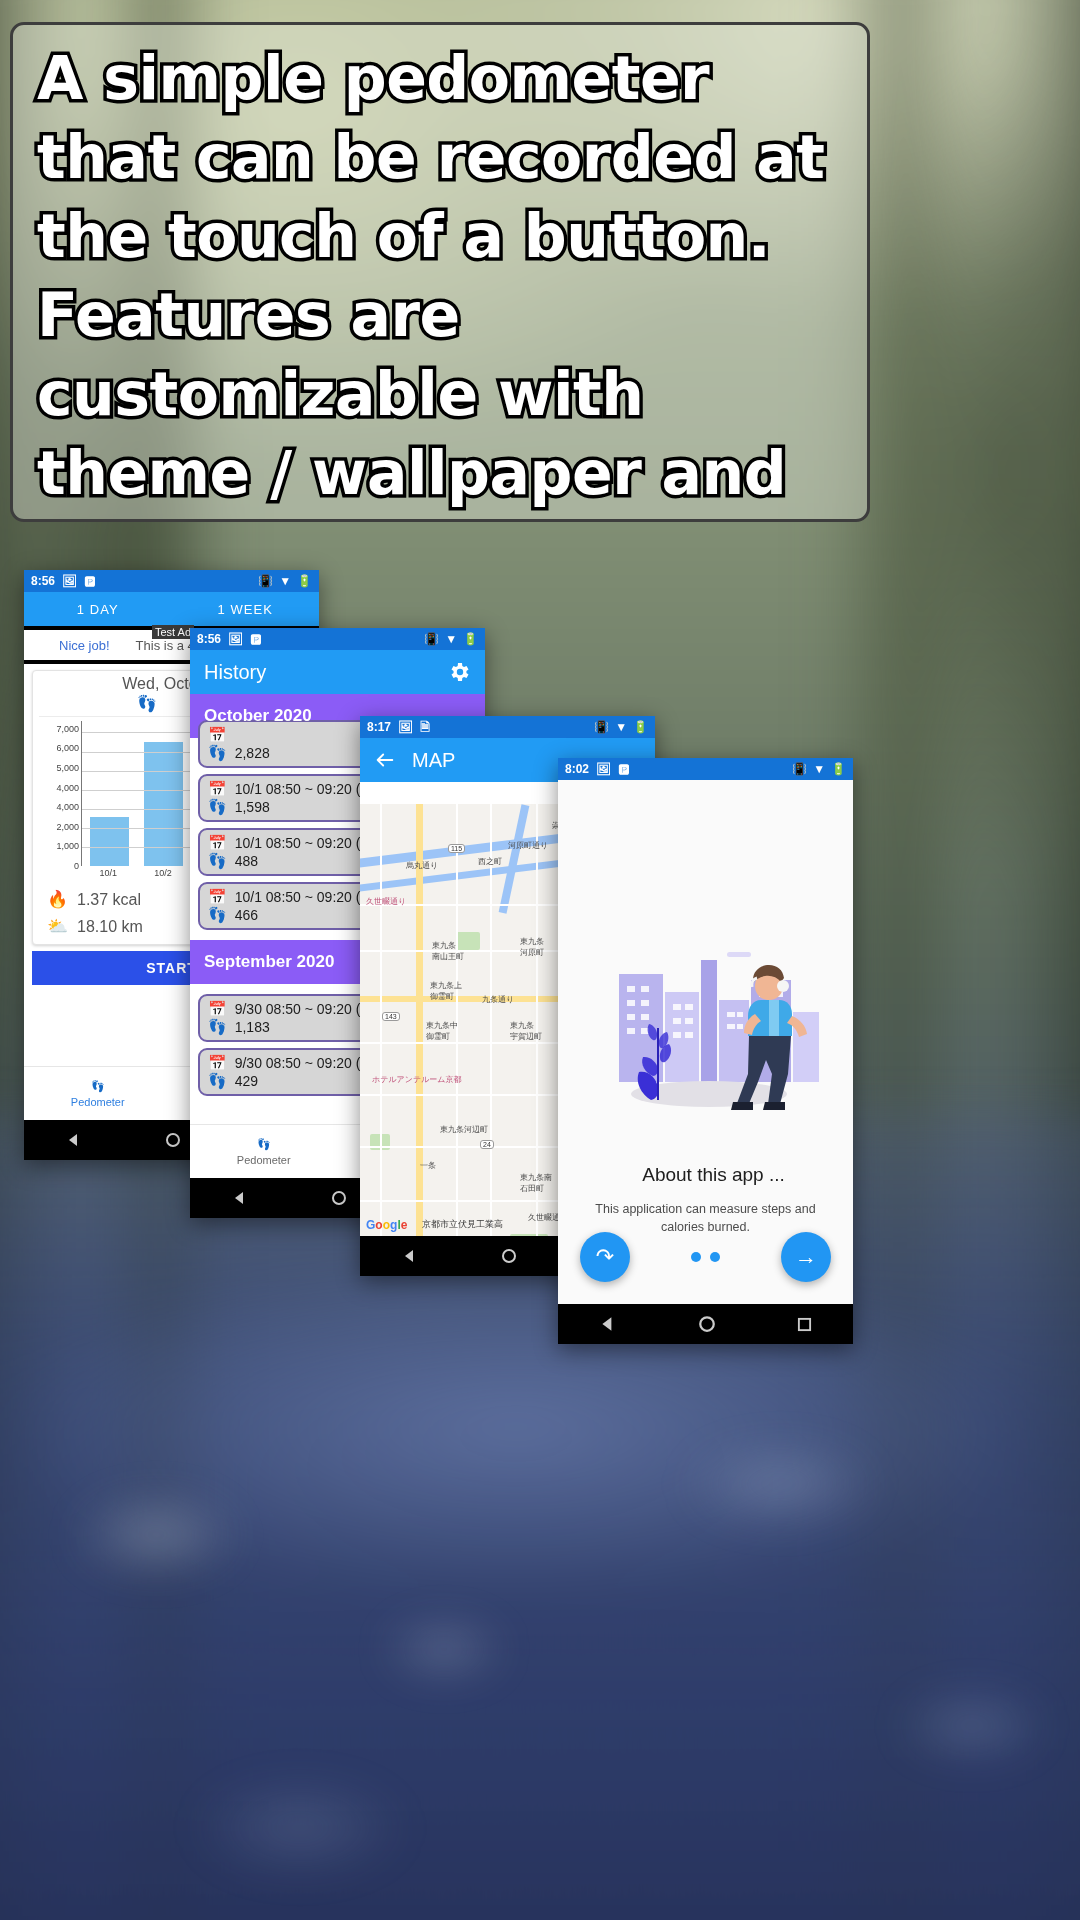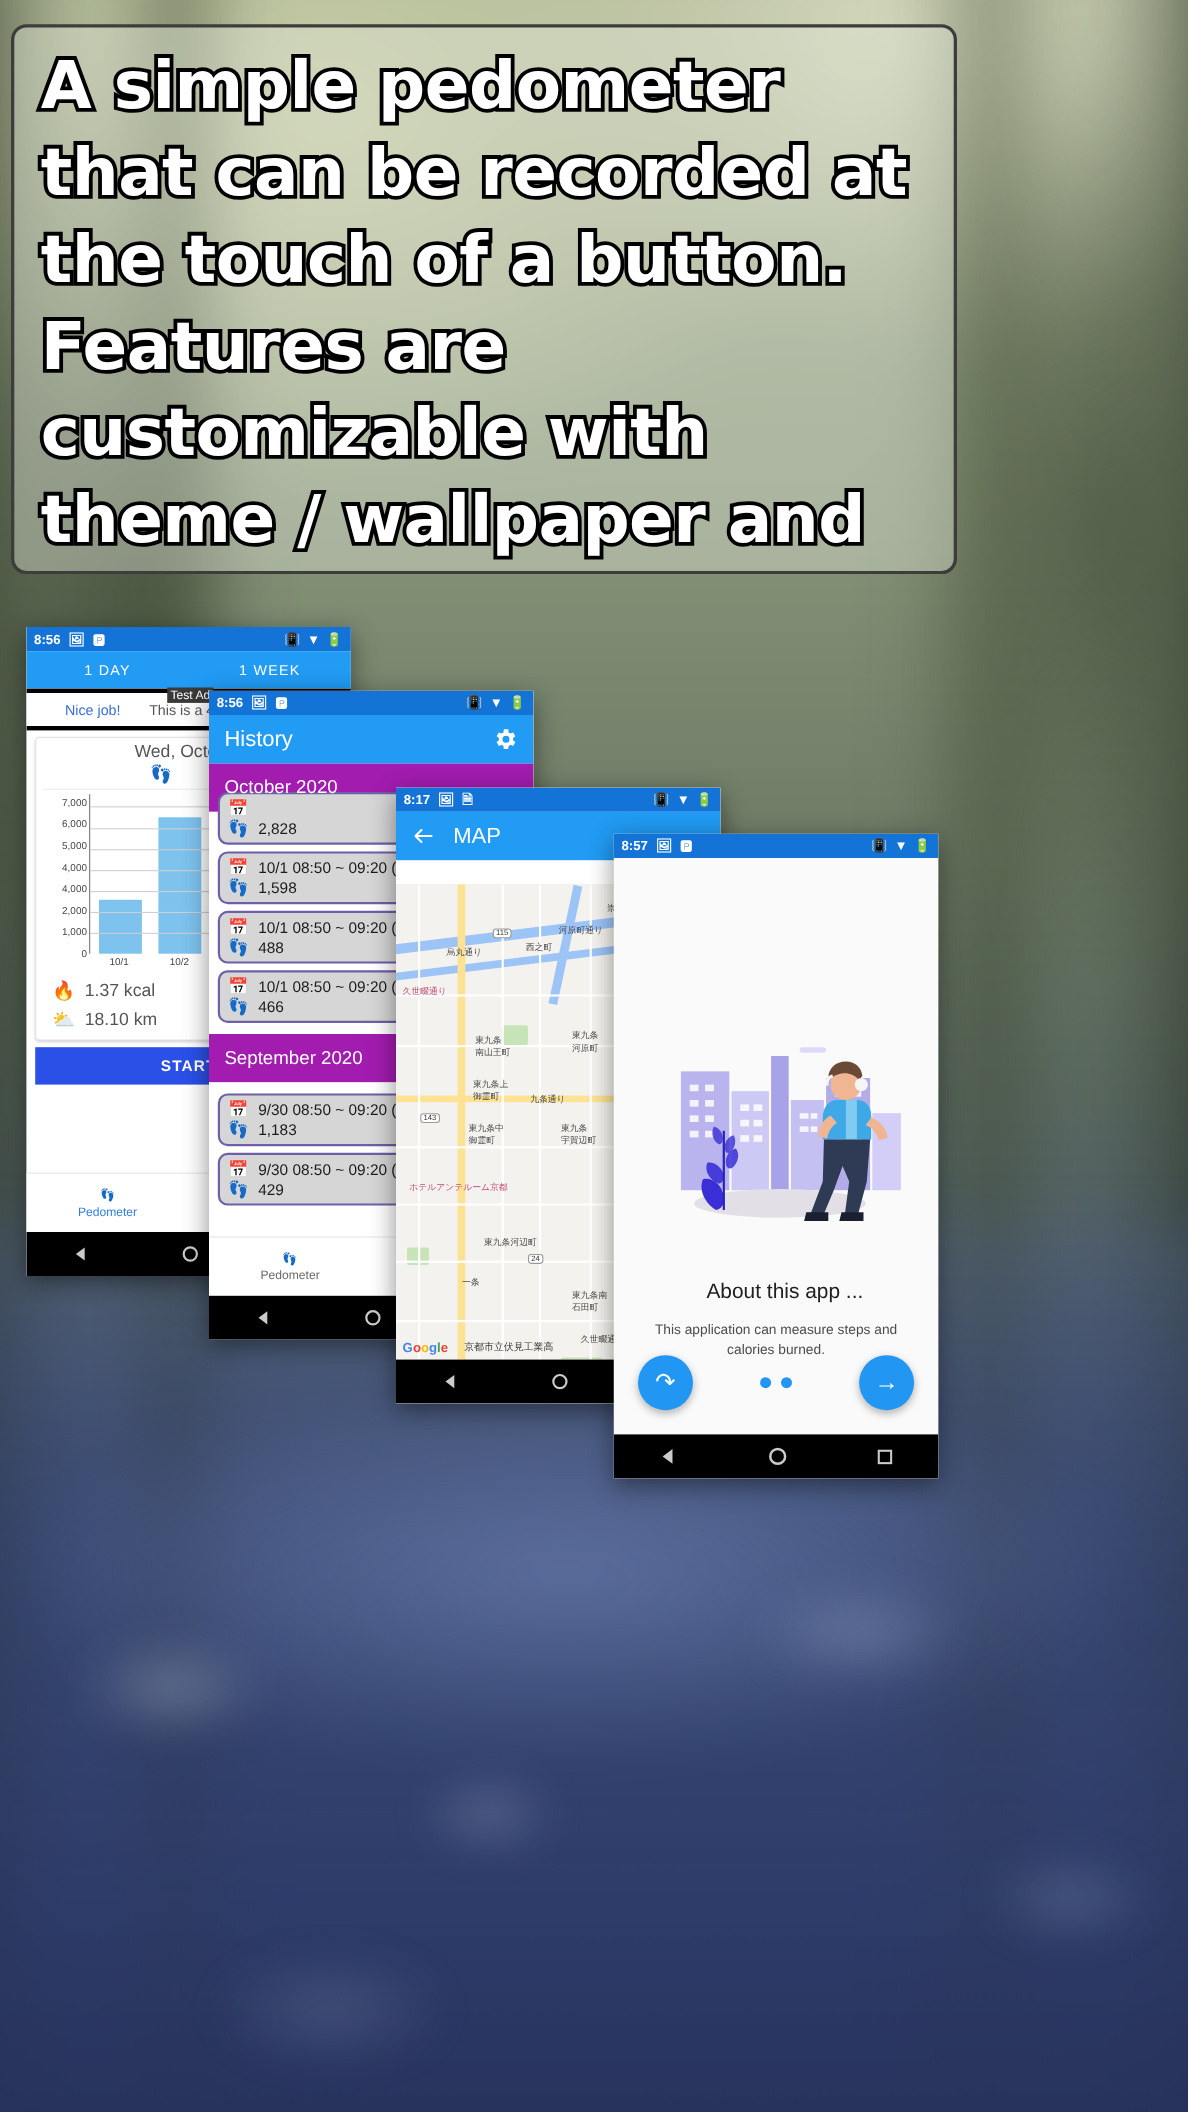--- a/index.html
+++ b/index.html
@@ -139,22 +139,22 @@
   .bottomnav { position:absolute; left:0; right:0; bottom:40px; height:54px;
                background:#fff; display:flex; border-top:1px solid #e6e6e6; }
   .bottomnav .bn { flex:1; display:flex; flex-direction:column; align-items:center;
                    justify-content:center; gap:3px; font-size:11px; }
   .bn.active { color:#2e7fe0; }
   .bn.inactive { color:#6a6a6a; }
 
   
   #phone2 { left:190px; top:628px; width:295px; height:590px; }
   #phone2 .appbar { height:44px; }
-  .monthhdr { background:#a21caf; color:#fff; font-size:17px;
-              padding:12px 14px; }
+  .monthhdr { background:#8b5cf6; color:#fff; font-size:17px;
+              padding:12px 14px;font-weight:bold; }
   .histlist { background:#fff; padding:4px 8px; }
   .histitem { background:#d6d6d6; border:2px solid #6f5fa8; border-radius:9px;
               margin:6px 0; padding:4px 8px; }
   .histitem .r { display:flex; align-items:center; gap:8px; font-size:14px; color:#1c1c1c; }
   .histitem .r .ic { font-size:15px; }
   #phone2 .bottomnav { bottom:40px; }
 
   
   #phone3 { left:360px; top:716px; width:295px; height:560px; }
   #phone3 .appbar { height:44px; gap:16px; }
@@ -514,21 +514,21 @@
         <circle cx="8" cy="8" r="6" fill="none" stroke="#ddd" stroke-width="2"></circle>
       </svg>
     <svg class="nv" width="14" height="14" viewBox="0 0 16 16">
         <rect x="2" y="2" width="12" height="12" fill="none" stroke="#ddd" stroke-width="2"></rect>
       </svg>
   </div>
 </div>
 
 <div class="phone" id="phone4">
   <div class="statusbar">
-    <span>8:57</span>
+    <span>8:02</span>
     <span class="sbicon">🖼</span>
     <span class="sbicon">🅿</span>
     <span class="sb-right">
       <span class="sbicon">📳</span>
       <span class="sbicon">▼</span>
       <span class="sbicon">🔋</span>
     </span>
   </div>
 
   <div class="aboutbody">

